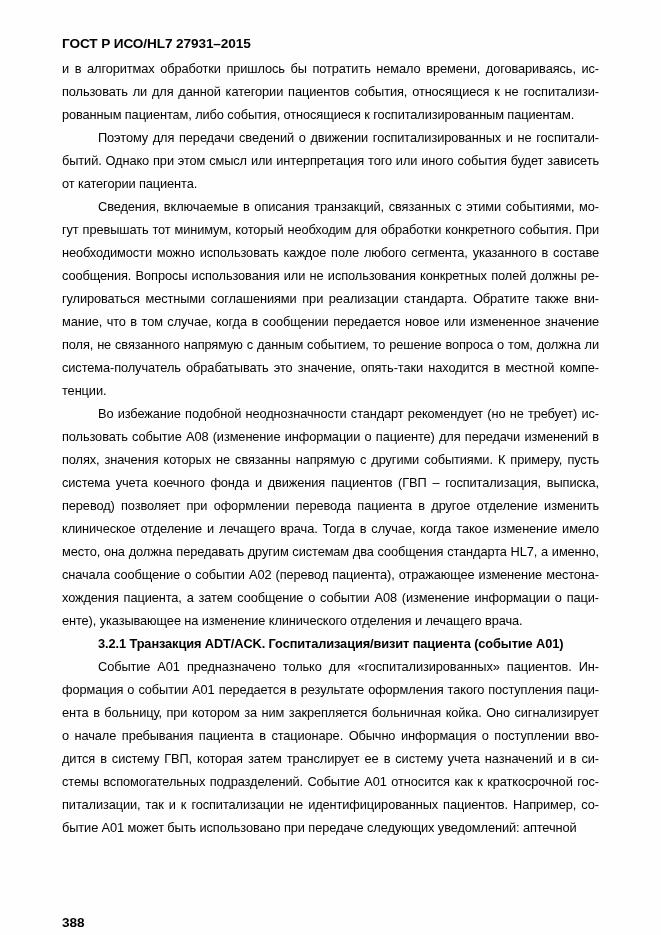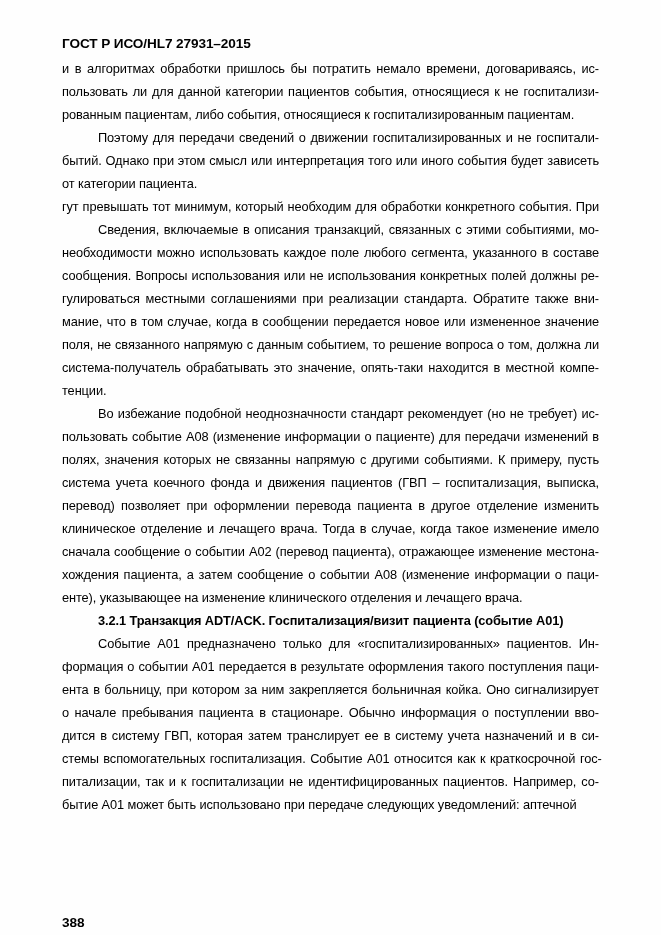--- a/index.html
+++ b/index.html
@@ -56,50 +56,51 @@
         <div class="line" style="word-spacing: 2.19062px;">и в алгоритмах обработки пришлось бы потратить немало времени, договариваясь, ис-</div>
         <div class="line" style="word-spacing: 1.42031px;">пользовать ли для данной категории пациентов события, относящиеся к не госпитализи-</div>
         <div class="line last">рованным пациентам, либо события, относящиеся к госпитализированным пациентам.</div>
       </div>
       <div class="paragraph">
         <div class="line indent" style="word-spacing: 1.25174px;">Поэтому для передачи сведений о движении госпитализированных и не госпитали-</div>
         <div class="line" style="word-spacing: 0.450521px;">бытий. Однако при этом смысл или интерпретация того или иного события будет зависеть</div>
         <div class="line last">от категории пациента.</div>
       </div>
       <div class="paragraph">
+        <div class="line indent" style="word-spacing: 1.28472px;">Сведения, включаемые в описания транзакций, связанных с этими событиями, мо-</div>
         <div class="line" style="word-spacing: 0.496875px;">гут превышать тот минимум, который необходим для обработки конкретного события. При</div>
-        <div class="line indent" style="word-spacing: 1.28472px;">Сведения, включаемые в описания транзакций, связанных с этими событиями, мо-</div>
         <div class="line" style="word-spacing: 1.39062px;">необходимости можно использовать каждое поле любого сегмента, указанного в составе</div>
         <div class="line" style="word-spacing: 0.842014px;">сообщения. Вопросы использования или не использования конкретных полей должны ре-</div>
         <div class="line" style="word-spacing: 2.2168px; text-align: center;">гулироваться местными соглашениями при реализации стандарта. Обратите также вни-</div>
         <div class="line" style="word-spacing: 1.02865px;">мание, что в том случае, когда в сообщении передается новое или измененное значение</div>
         <div class="line" style="word-spacing: 0.465144px;">поля, не связанного напрямую с данным событием, то решение вопроса о том, должна ли</div>
         <div class="line" style="word-spacing: 1.81445px;">система-получатель обрабатывать это значение, опять-таки находится в местной компе-</div>
         <div class="line last">тенции.</div>
       </div>
       <div class="paragraph">
         <div class="line indent" style="word-spacing: 0.788194px;">Во избежание подобной неоднозначности стандарт рекомендует (но не требует) ис-</div>
         <div class="line" style="word-spacing: 0.829688px;">пользовать событие A08 (изменение информации о пациенте) для передачи изменений в</div>
         <div class="line" style="word-spacing: 1.61506px;">полях, значения которых не связанны напрямую с другими событиями. К примеру, пусть</div>
         <div class="line" style="word-spacing: 2.2875px;">система учета коечного фонда и движения пациентов (ГВП – госпитализация, выписка,</div>
         <div class="line" style="word-spacing: 2.79861px;">перевод) позволяет при оформлении перевода пациента в другое отделение изменить</div>
         <div class="line" style="word-spacing: 1.51136px;">клиническое отделение и лечащего врача. Тогда в случае, когда такое изменение имело</div>
+        <div class="line" style="word-spacing: 0.323864px;">место, она должна передавать другим системам два сообщения стандарта HL7, а именно,</div>
         <div class="line" style="word-spacing: 0.614583px;">сначала сообщение о событии A02 (перевод пациента), отражающее изменение местона-</div>
         <div class="line" style="word-spacing: 1.41051px;">хождения пациента, а затем сообщение о событии A08 (изменение информации о паци-</div>
         <div class="line last">енте), указывающее на изменение клинического отделения и лечащего врача.</div>
       </div>
       <div class="heading">
         <div class="line indent last">3.2.1 Транзакция ADT/ACK. Госпитализация/визит пациента (событие A01)</div>
       </div>
       <div class="paragraph">
         <div class="line indent" style="word-spacing: 3.60714px;">Событие A01 предназначено только для «госпитализированных» пациентов. Ин-</div>
         <div class="line" style="word-spacing: 0.6px;">формация о событии A01 передается в результате оформления такого поступления паци-</div>
         <div class="line" style="word-spacing: 1.05682px;">ента в больницу, при котором за ним закрепляется больничная койка. Оно сигнализирует</div>
         <div class="line" style="word-spacing: 2.10312px;">о начале пребывания пациента в стационаре. Обычно информация о поступлении вво-</div>
         <div class="line" style="word-spacing: 1.53571px;">дится в систему ГВП, которая затем транслирует ее в систему учета назначений и в си-</div>
-        <div class="line" style="word-spacing: 1.09028px;">стемы вспомогательных госпитализация. Событие A01 относится как к краткосрочной гос-</div>
+        <div class="line" style="word-spacing: 1.09028px;">стемы вспомогательных подразделений. Событие A01 относится как к краткосрочной гос-</div>
         <div class="line" style="word-spacing: 1.60417px; text-align: center;">питализации, так и к госпитализации не идентифицированных пациентов. Например, со-</div>
         <div class="line last">бытие A01 может быть использовано при передаче следующих уведомлений: аптечной</div>
       </div>
     </div>
 
   <div class="page-number">388</div>
 </div>
 
 </body></html>

